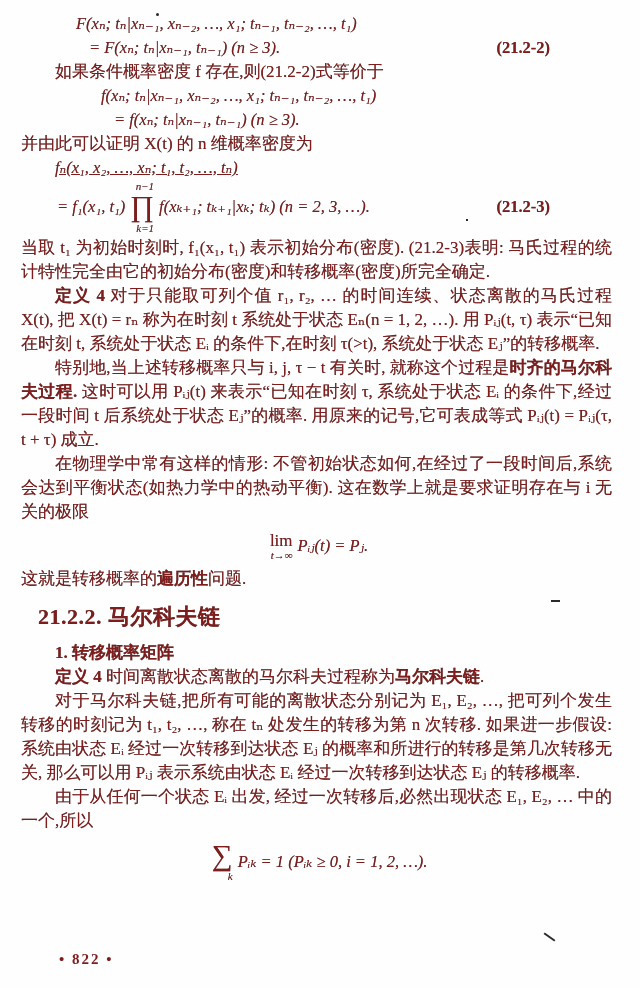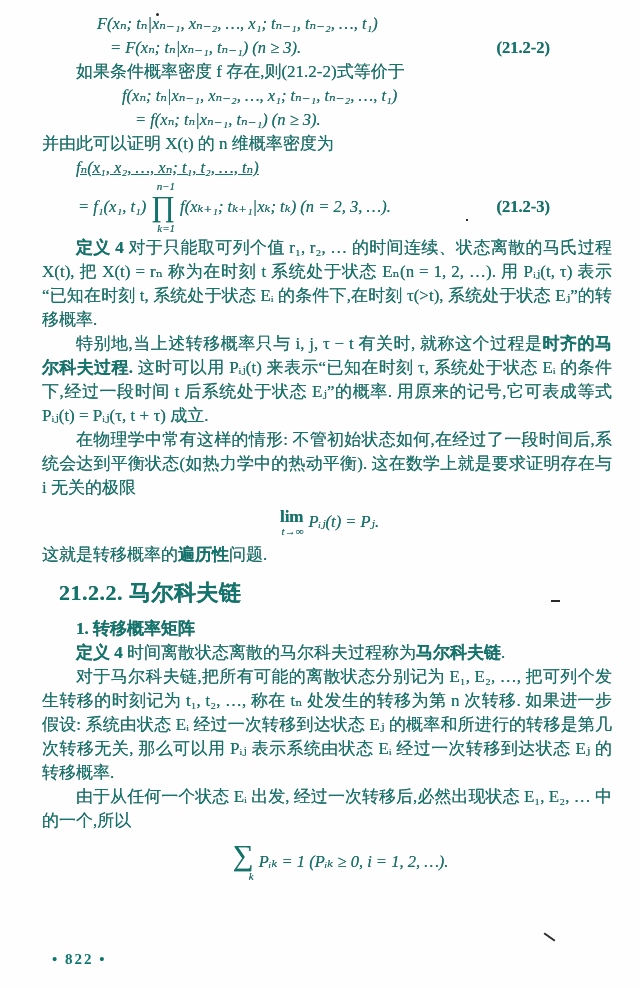--- a/index.html
+++ b/index.html
@@ -1,23 +1,23 @@
 <!DOCTYPE html>
 <html lang="zh"><head>
 <meta charset="utf-8">
 <style>
   html,body { margin:0; padding:0; background:#ffffff; }
   .page {
     position:relative;
     width:640px; height:988px;
     background:#fefefe;
-    color:#0f766e;
+    color:#7f1d1d;
     font-family:"Liberation Serif","DejaVu Serif",serif;
     box-sizing:border-box;
-    padding:12px 28px 0 42px;
+    padding:12px 28px 0 21px;
     overflow:hidden;
   }
   .para {
     margin:0;
     font-size:17px;
     line-height:24px;
     text-align:justify;
     text-shadow:0 0 0.4px rgba(0,0,0,0.55);
   }
   .indent { text-indent:2em; }
@@ -36,35 +36,35 @@
   .ind-c { margin-left:80px; }   
   .ind-d { margin-left:93px; }   
   .ind-e { margin-left:34px;text-decoration:underline; }   
   .ind-f { margin-left:36px; }   
   .op {
     display:inline-flex; flex-direction:column; align-items:flex-end;
     vertical-align:middle; line-height:1; margin:0 5px; font-style:normal;
   }
   .op .lim-sup, .op .lim-sub { font-size:11px; font-style:italic; line-height:1.1; }
   .op .big-sym { font-size:29px; line-height:1.02; }
-  .op .lim-sym { font-size:17px; font-style:normal; font-weight:bold; }
+  .op .lim-sym { font-size:17px; font-style:normal; font-weight:normal; }
   .eq-center { justify-content:center; margin:8px 0 6px 0; }
   .eq-sum-row { margin:8px 0 0 186px; }
   .gap-s { height:2px; }
   
   .heading {
     margin:12px 0 10px 17px;
     font-size:22px; font-weight:bold;
     letter-spacing:0.5px;
     line-height:28px;
     text-shadow:0 0 0.5px rgba(0,0,0,0.6);
   }
   .subheading { font-weight:bold; }
   .page-num {
-    position:absolute; left:52px; bottom:20px;
+    position:absolute; left:59px; bottom:20px;
     font-size:15px; font-weight:bold; letter-spacing:2px;
   }
   .speck { position:absolute; background:#2a2a2a; }
   .speck.dot1 { left:156px; top:13px; width:3px; height:3px; border-radius:50%; }
   .speck.dash1 { left:551px; top:600px; width:9px; height:2px; }
   .speck.slash1 { left:543px; top:936px; width:13px; height:2px; transform:rotate(35deg); }
   .speck.dot2 { left:466px; top:219px; width:2px; height:2px; }
 </style>
 </head>
 <body>
@@ -96,20 +96,21 @@
         <span class="lim-sup">n−1</span>
         <span class="big-sym">∏</span>
         <span class="lim-sub">k=1</span>
       </span>
       <span>f(xₖ₊₁; tₖ₊₁|xₖ; tₖ)  (n = 2, 3, …).</span>
       <span class="eq-num">(21.2-3)</span>
     </div>
   </div>
   <div class="gap-s"></div>
 
+  <p class="para">当取 t₁ 为初始时刻时, f₁(x₁, t₁) 表示初始分布(密度). (21.2-3)表明: 马氏过程的统计特性完全由它的初始分布(密度)和转移概率(密度)所完全确定.</p>
 
   <p class="para indent"><span class="b">定义 4</span><span>  对于只能取可列个值 r₁, r₂, … 的时间连续、状态离散的马氏过程 X(t), 把 X(t) = rₙ 称为在时刻 t 系统处于状态 Eₙ(n = 1, 2, …). 用 Pᵢⱼ(t, τ) 表示“已知在时刻 t, 系统处于状态 Eᵢ 的条件下,在时刻 τ(&gt;t), 系统处于状态 Eⱼ”的转移概率.</span></p>
 
   <p class="para indent"><span>特别地,当上述转移概率只与 i, j, τ − t 有关时, 就称这个过程是</span><span class="b">时齐的马尔科夫过程.</span><span> 这时可以用 Pᵢⱼ(t) 来表示“已知在时刻 τ, 系统处于状态 Eᵢ 的条件下,经过一段时间 t 后系统处于状态 Eⱼ”的概率. 用原来的记号,它可表成等式 Pᵢⱼ(t) = Pᵢⱼ(τ, t + τ) 成立.</span></p>
 
   <p class="para indent">在物理学中常有这样的情形: 不管初始状态如何,在经过了一段时间后,系统会达到平衡状态(如热力学中的热动平衡). 这在数学上就是要求证明存在与 i 无关的极限</p>
 
   <div class="eq-row eq-center">
     <span class="op">
       <span class="lim-sym">lim</span>

